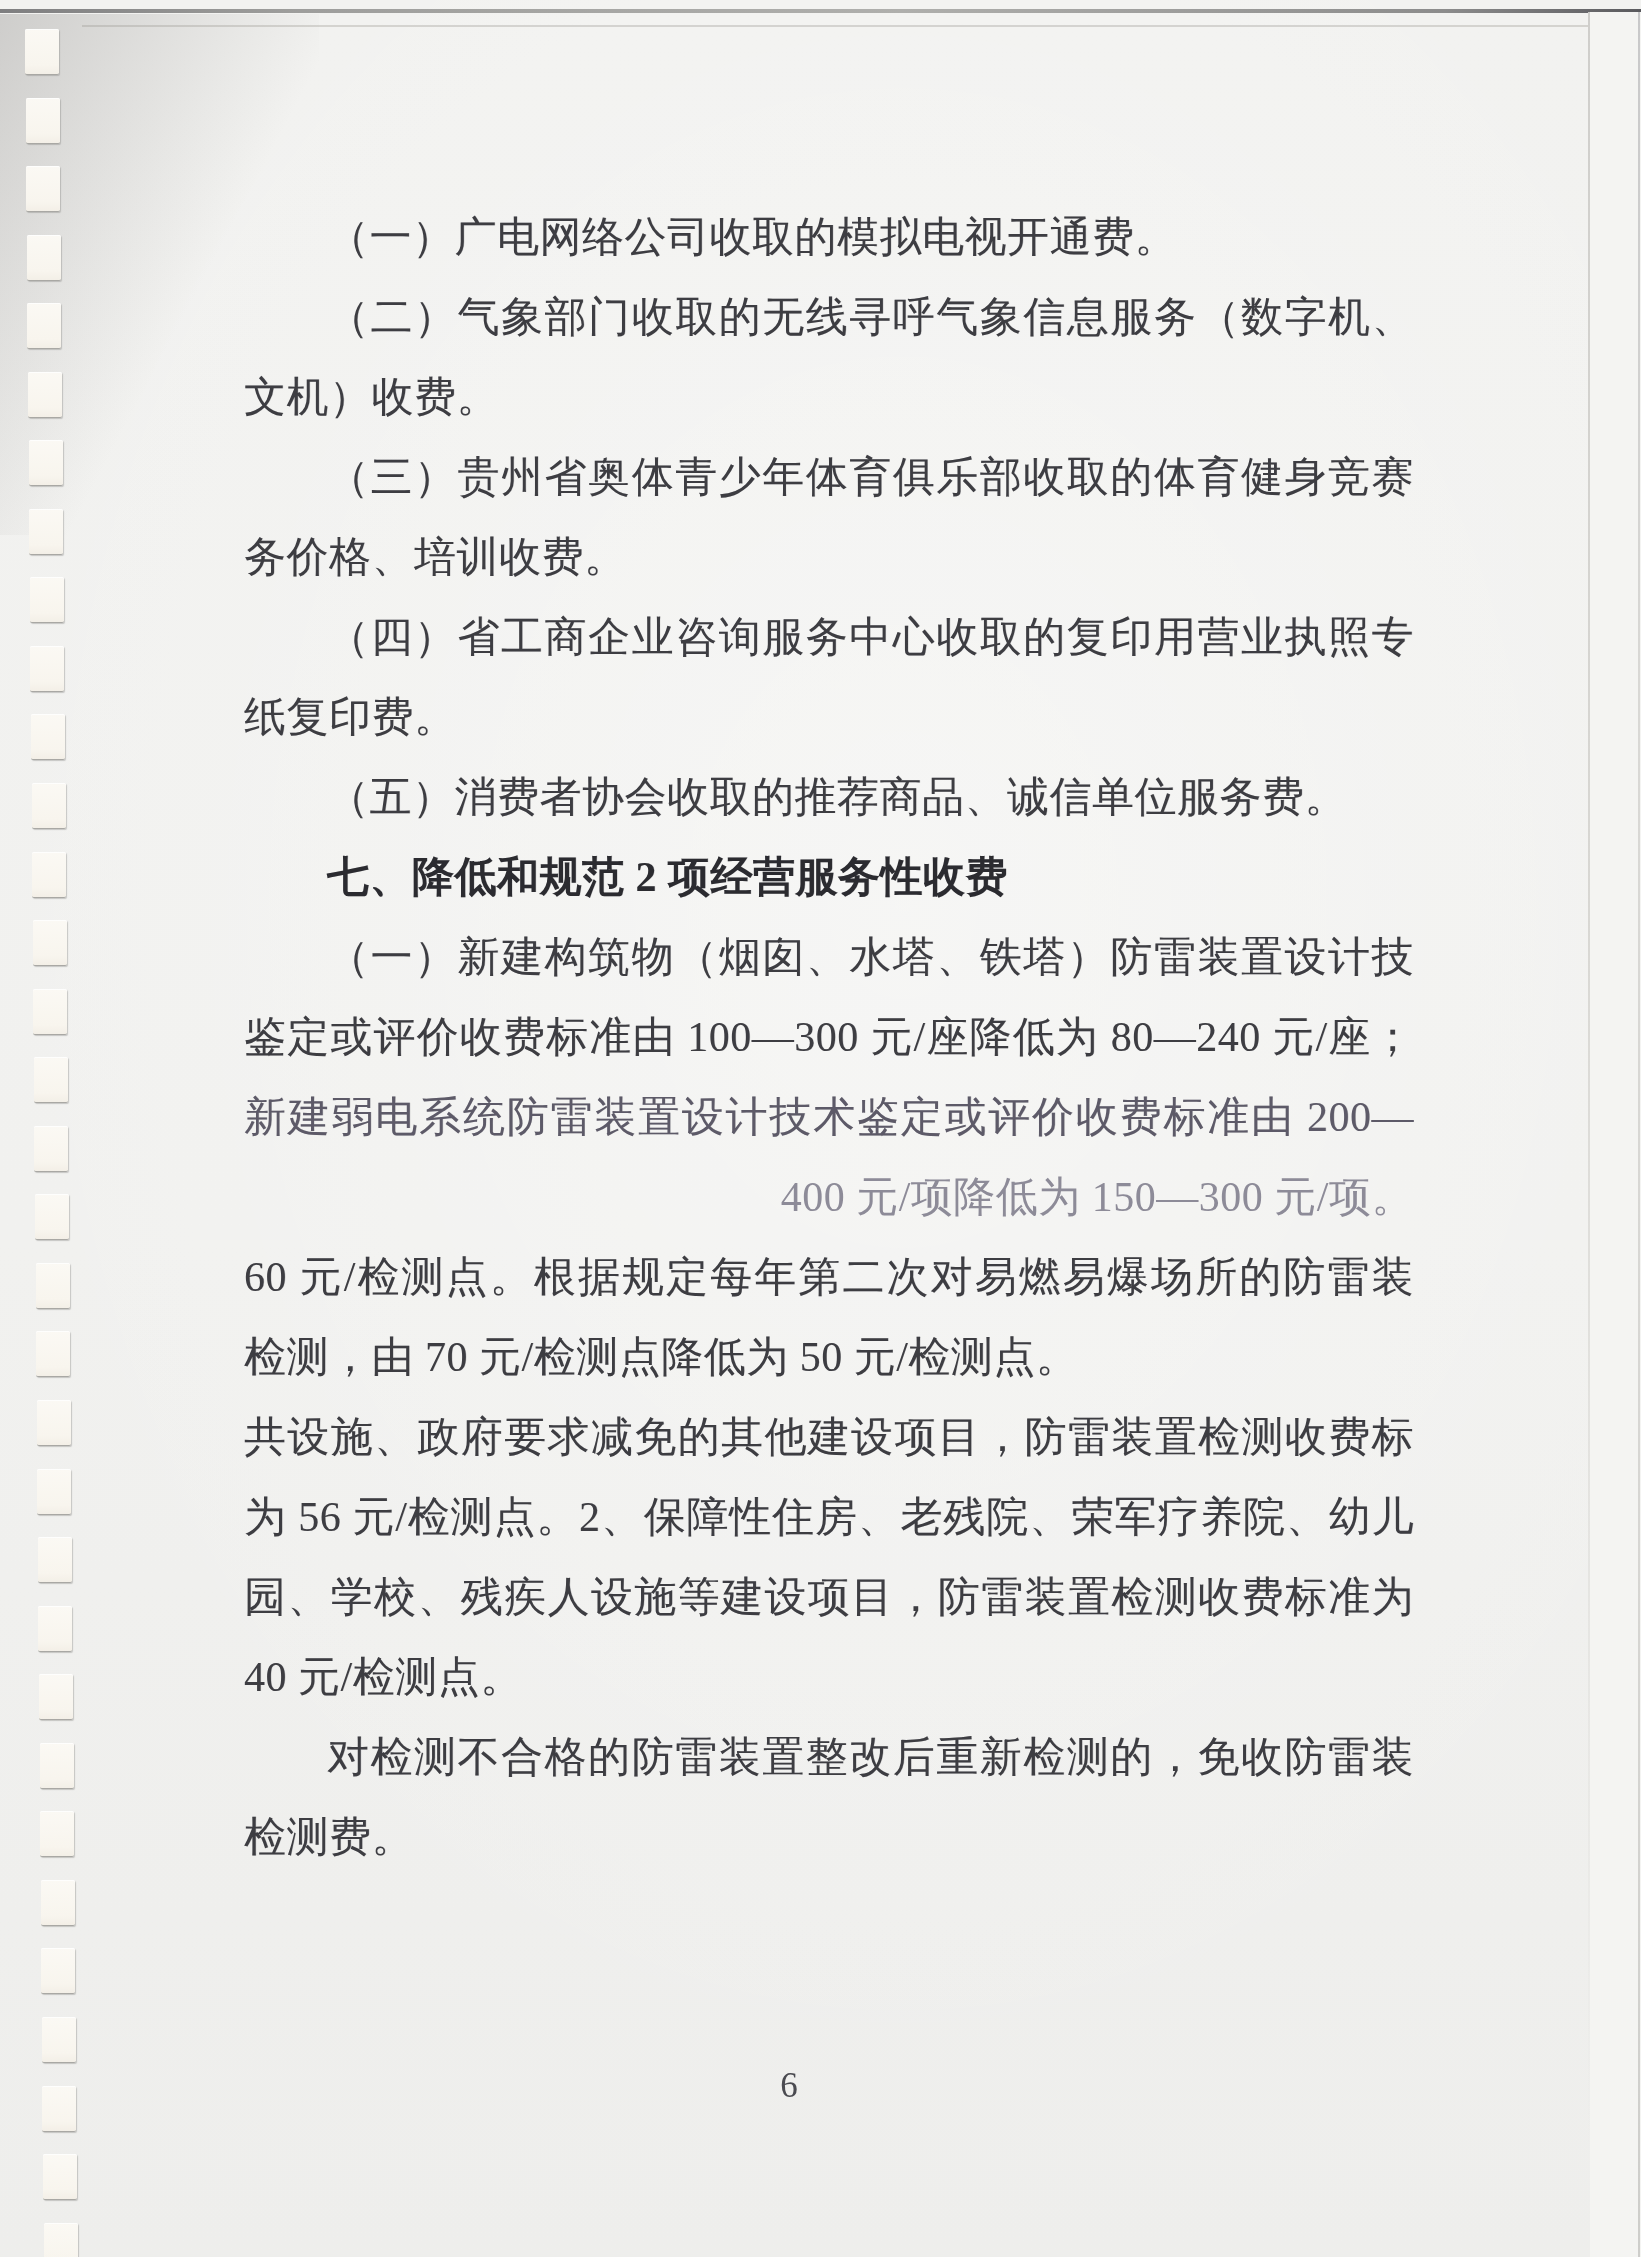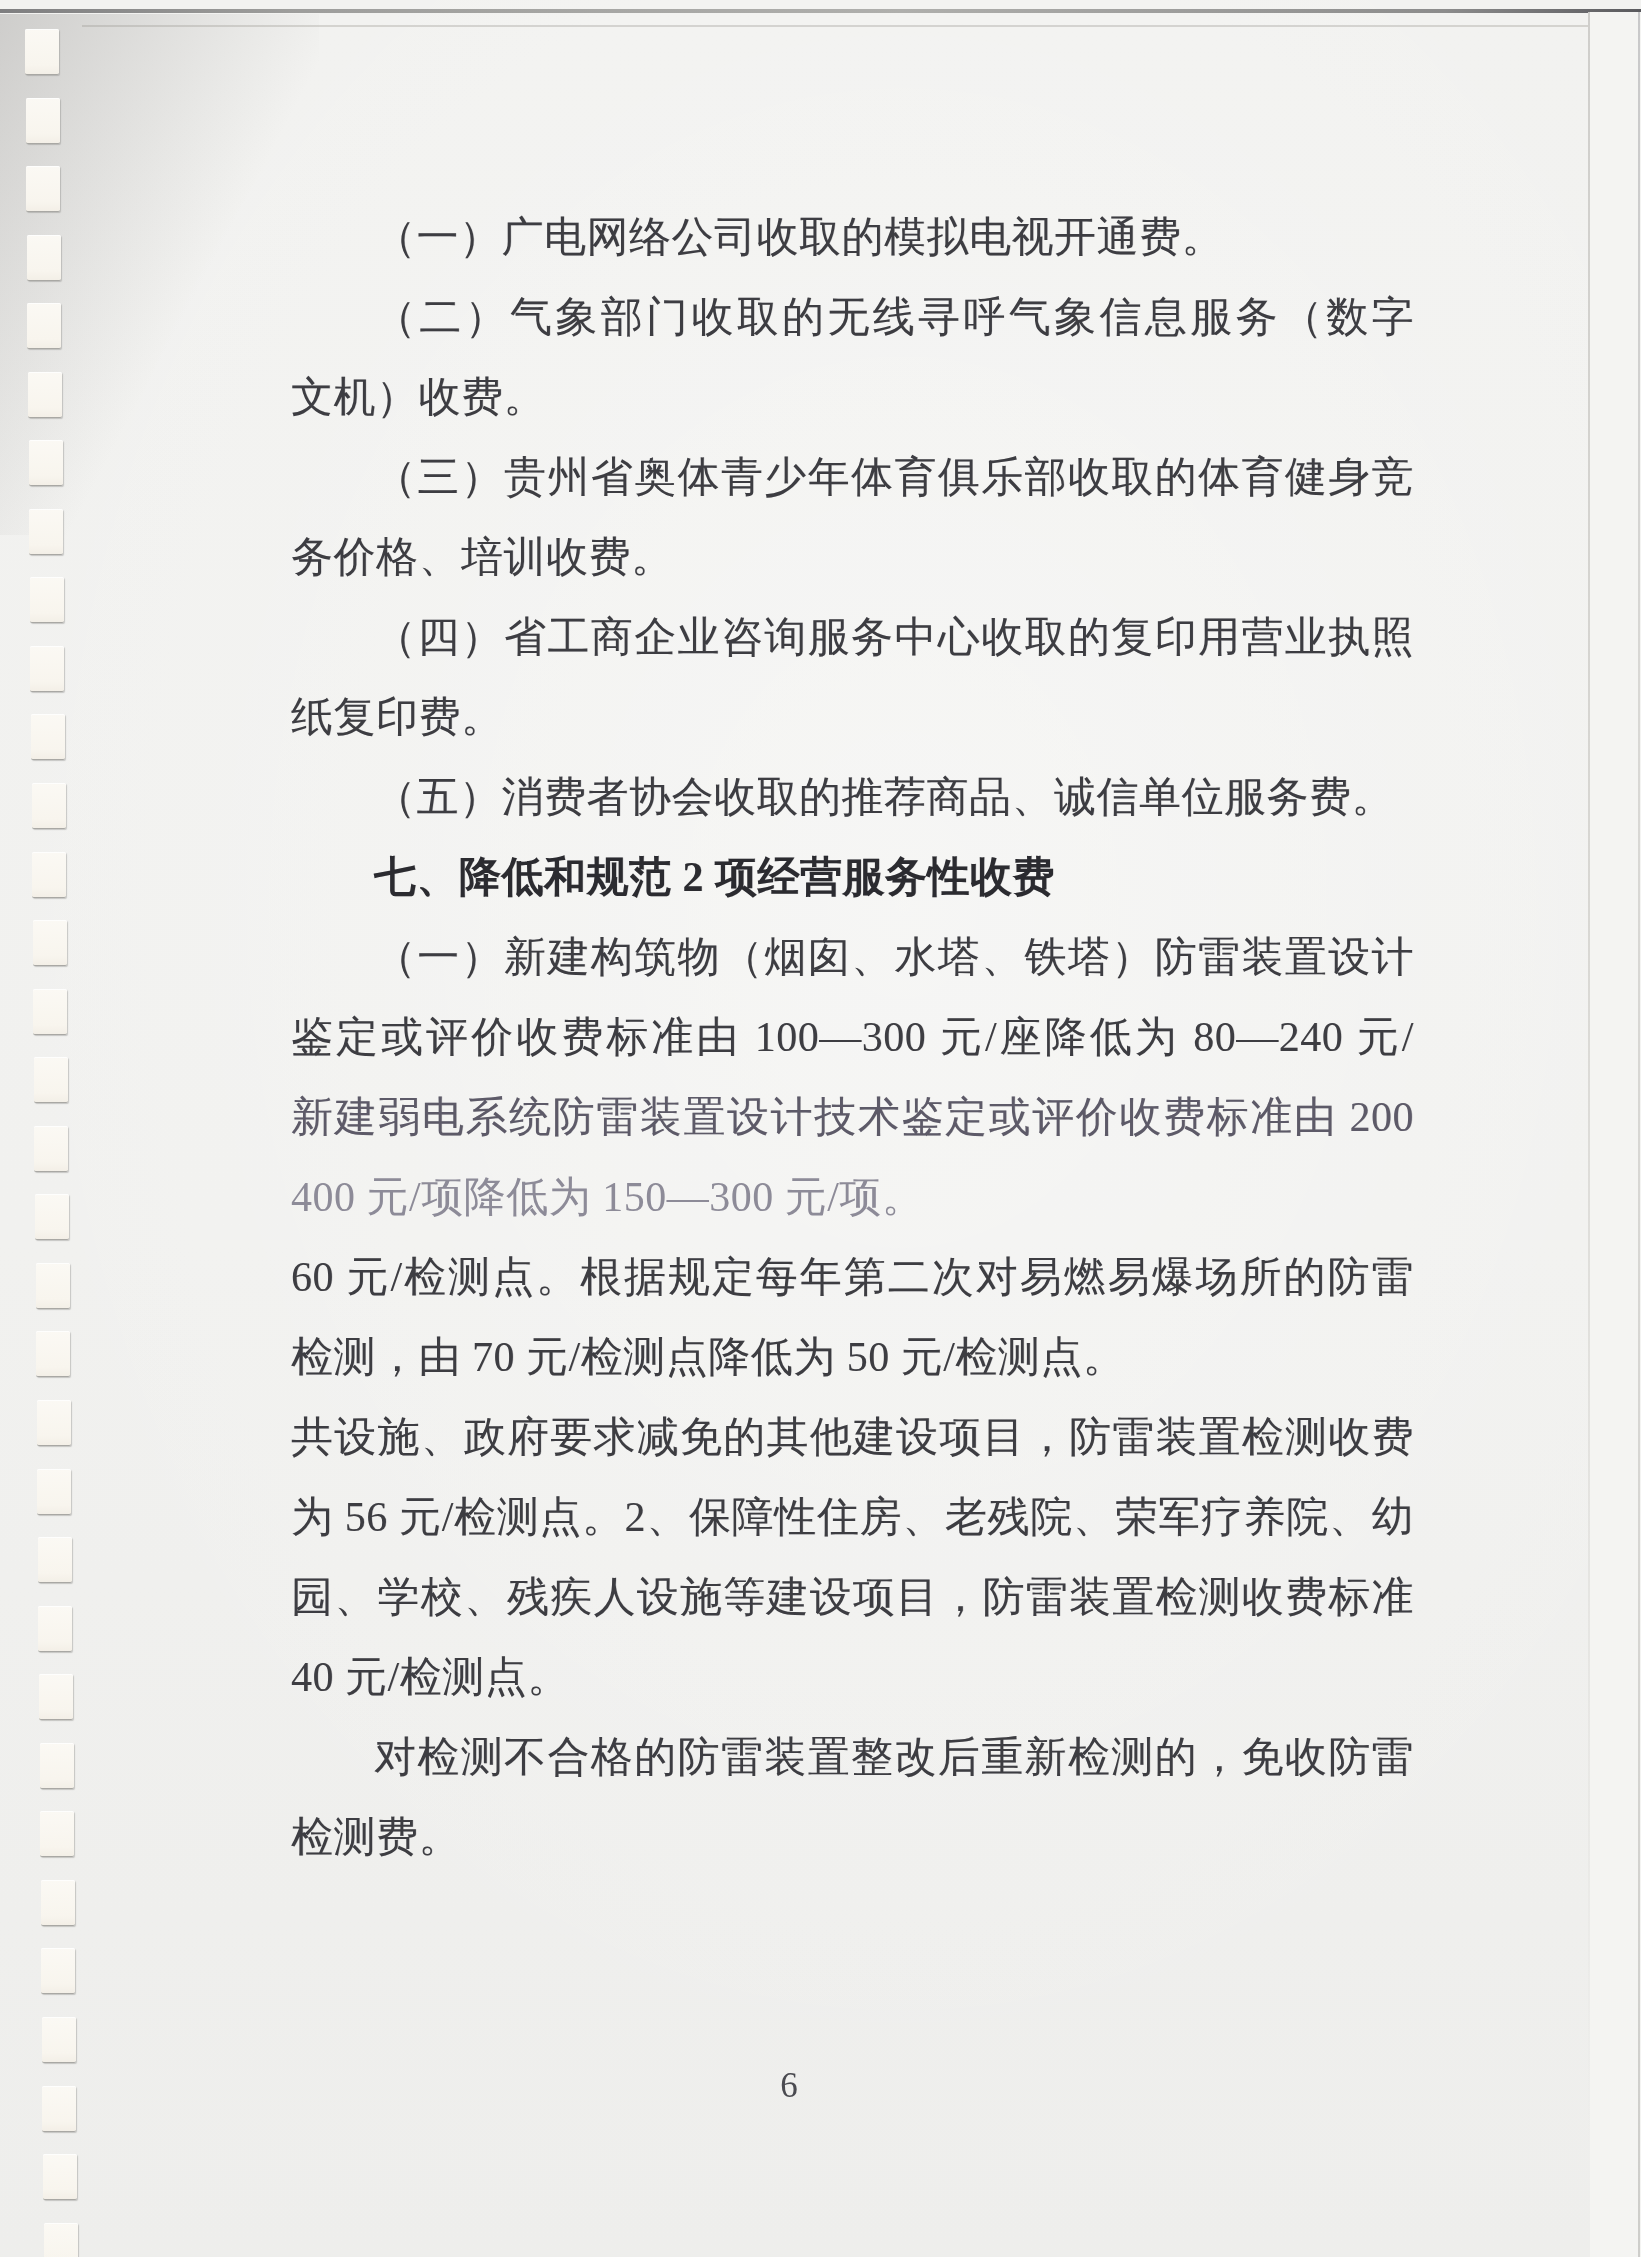--- a/index.html
+++ b/index.html
@@ -53,28 +53,27 @@
   
   .content {
     position: absolute; left: 244px; top: 197px; width: 1170px;
     font-size: 42px; color: #3d3d42;
     letter-spacing: 0.5px;
   }
   .line {
     height: 80px; line-height: 80px;
     overflow: hidden;
     text-shadow: 0.4px 0.4px 0.6px rgba(60,60,66,0.25);
-    margin-left: 47px;
   }
   .line.indent { text-indent: 83px; }
   .line.fill { text-align: justify; text-align-last: justify; }
   .tone-normal  { color: #3d3d42; }
   .tone-heading { color: #2b2b30; font-weight: bold; }
   .tone-light   { color: #5d5a68; }
-  .tone-faded   { color: #8d8b98; text-shadow: none; }
+  .tone-faded   { color: #8d8b98; text-shadow: none; text-align: right; }
   .page-number {
     position: absolute; left: 755px; top: 2066px; width: 68px;
     text-align: center; font-size: 35px; color: #4a4a50;
   }
 </style>
 </head>
 <body>
 
 <div class="page">
   <div class="top-edge"></div>

